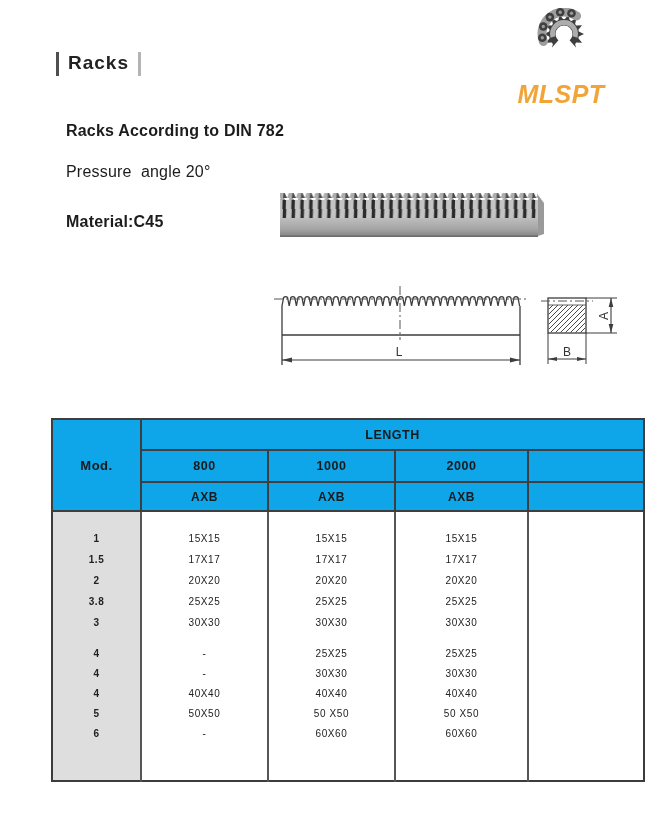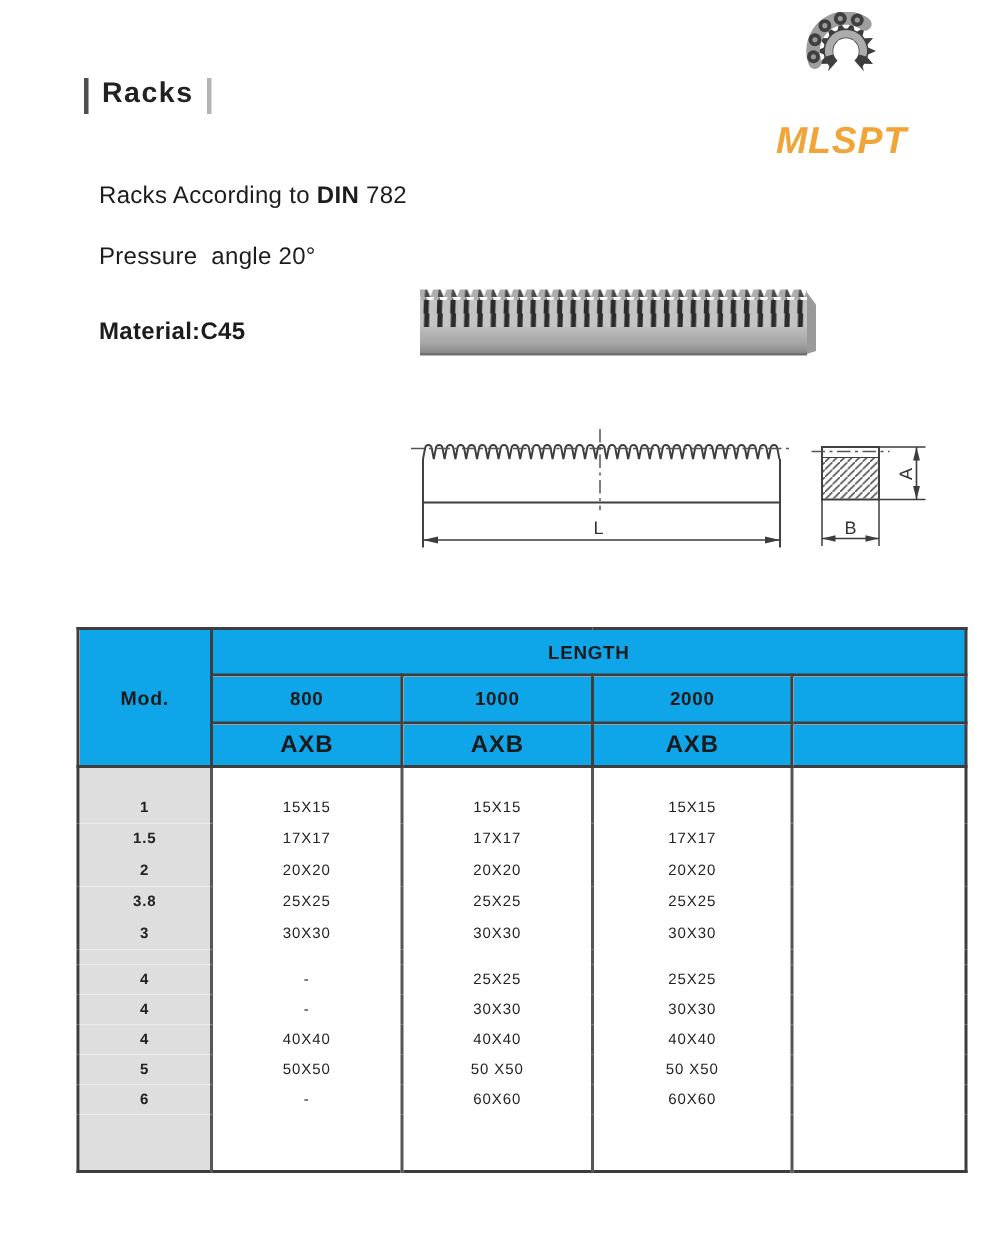--- a/index.html
+++ b/index.html
@@ -14,40 +14,40 @@
   .page-title{margin:0;font-size:19px;font-weight:bold;letter-spacing:1px;color:#222;}
 
   
   .logo{position:absolute;left:500px;top:4px;width:150px;height:92px;}
   .logo svg{position:absolute;left:24px;top:4px;}
   .logo-text{position:absolute;left:0px;top:48px;width:122px;text-align:center;
              font-size:25px;font-weight:bold;font-style:italic;color:#F1A437;letter-spacing:.5px;margin-top:28px;}
 
   
   .intro-line{position:absolute;left:66px;margin:0;font-size:16px;letter-spacing:.2px;white-space:pre;}
-  .din-line{top:122px;}
+  .din-line{top:122px;font-weight:bold;}
   .pressure-line{top:163px;text-align:center;}
   .material-line{top:213px;font-weight:bold;}
 
   
   .photo{position:absolute;left:278px;top:191px;}
   .drawing{position:absolute;left:260px;top:278px;}
   .drawing text{font-family:"Liberation Sans",sans-serif;font-size:12px;fill:#333;}
 
   
   .spec-table{position:absolute;left:51px;top:418px;width:592px;height:364px;
               border-collapse:collapse;table-layout:fixed;}
   .spec-table th,.spec-table td{padding:0;text-align:center;vertical-align:middle;overflow:hidden;}
   .spec-table{border:2px solid #3c3c3c;}
   .spec-table thead th{background:#0ea5e9;border:2px solid #3e3e3e;
                        font-size:12.5px;font-weight:bold;color:#1a1a1a;letter-spacing:.5px;}
   .spec-table thead .mod-h{font-size:13px;}
   .spec-table thead tr.h1 th{height:29px;}
   .spec-table thead tr.h2 th{height:30px;}
-  .spec-table thead tr.h3 th{height:27px;font-size:16px;margin-left:40px;}
+  .spec-table thead tr.h3 th{height:27px;font-size:12px;margin-left:40px;}
   .spec-table tbody td{border:none;border-left:2px solid #565656;font-size:10px;letter-spacing:.6px;color:#222;}
   .spec-table tbody td:first-child{border-left:none;background:#dedede;font-weight:bold;}
   .spec-table tbody tr.pad-row td{height:16px;}
   .spec-table tbody tr.row-a td{height:21px;}
   .spec-table tbody tr.gap-row td{height:10px;}
   .spec-table tbody tr.row-b td{height:20px;}
   .spec-table tbody tr.fill-row td{height:auto;}
 </style>
 </head>
 <body>

